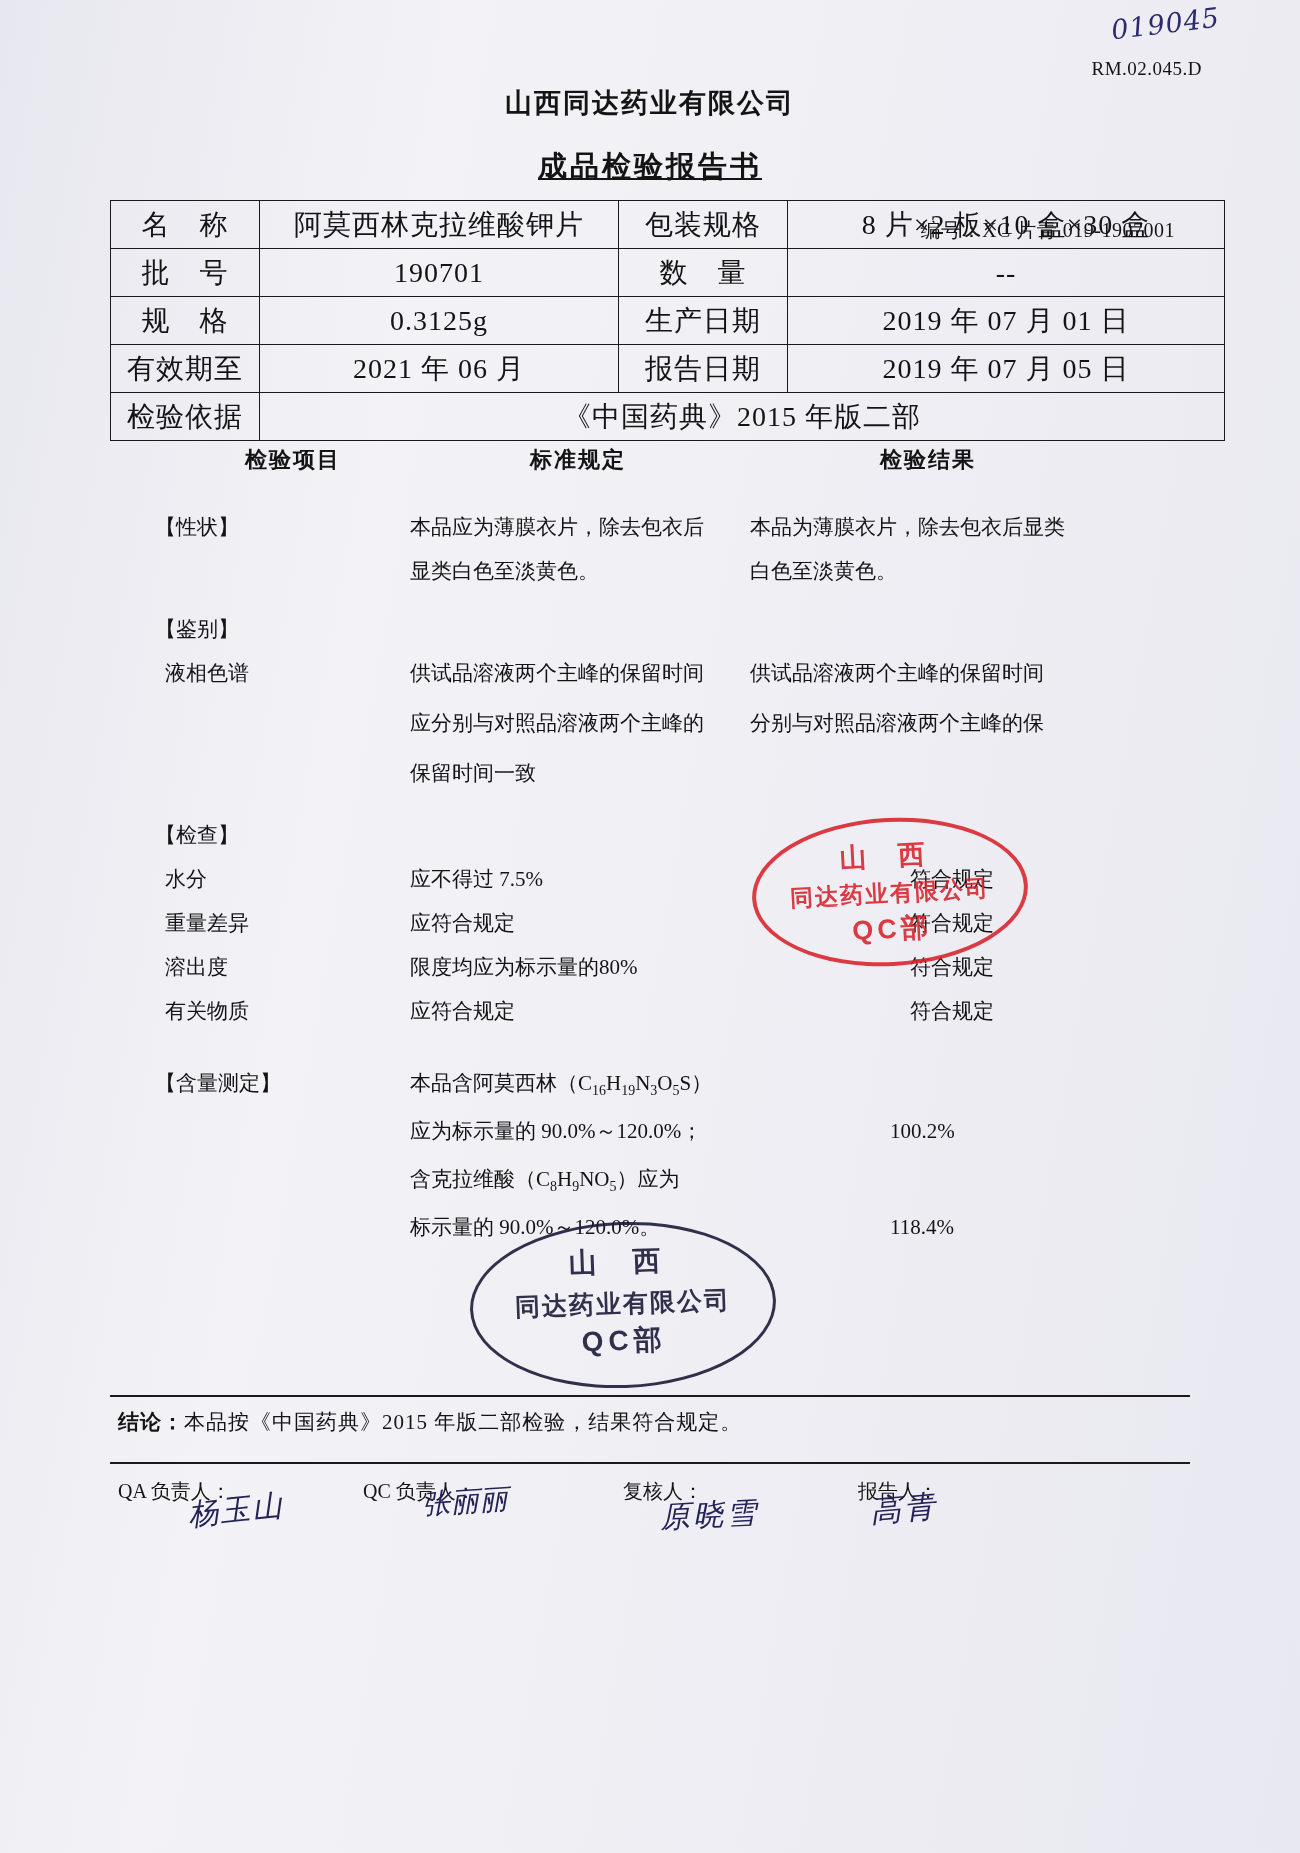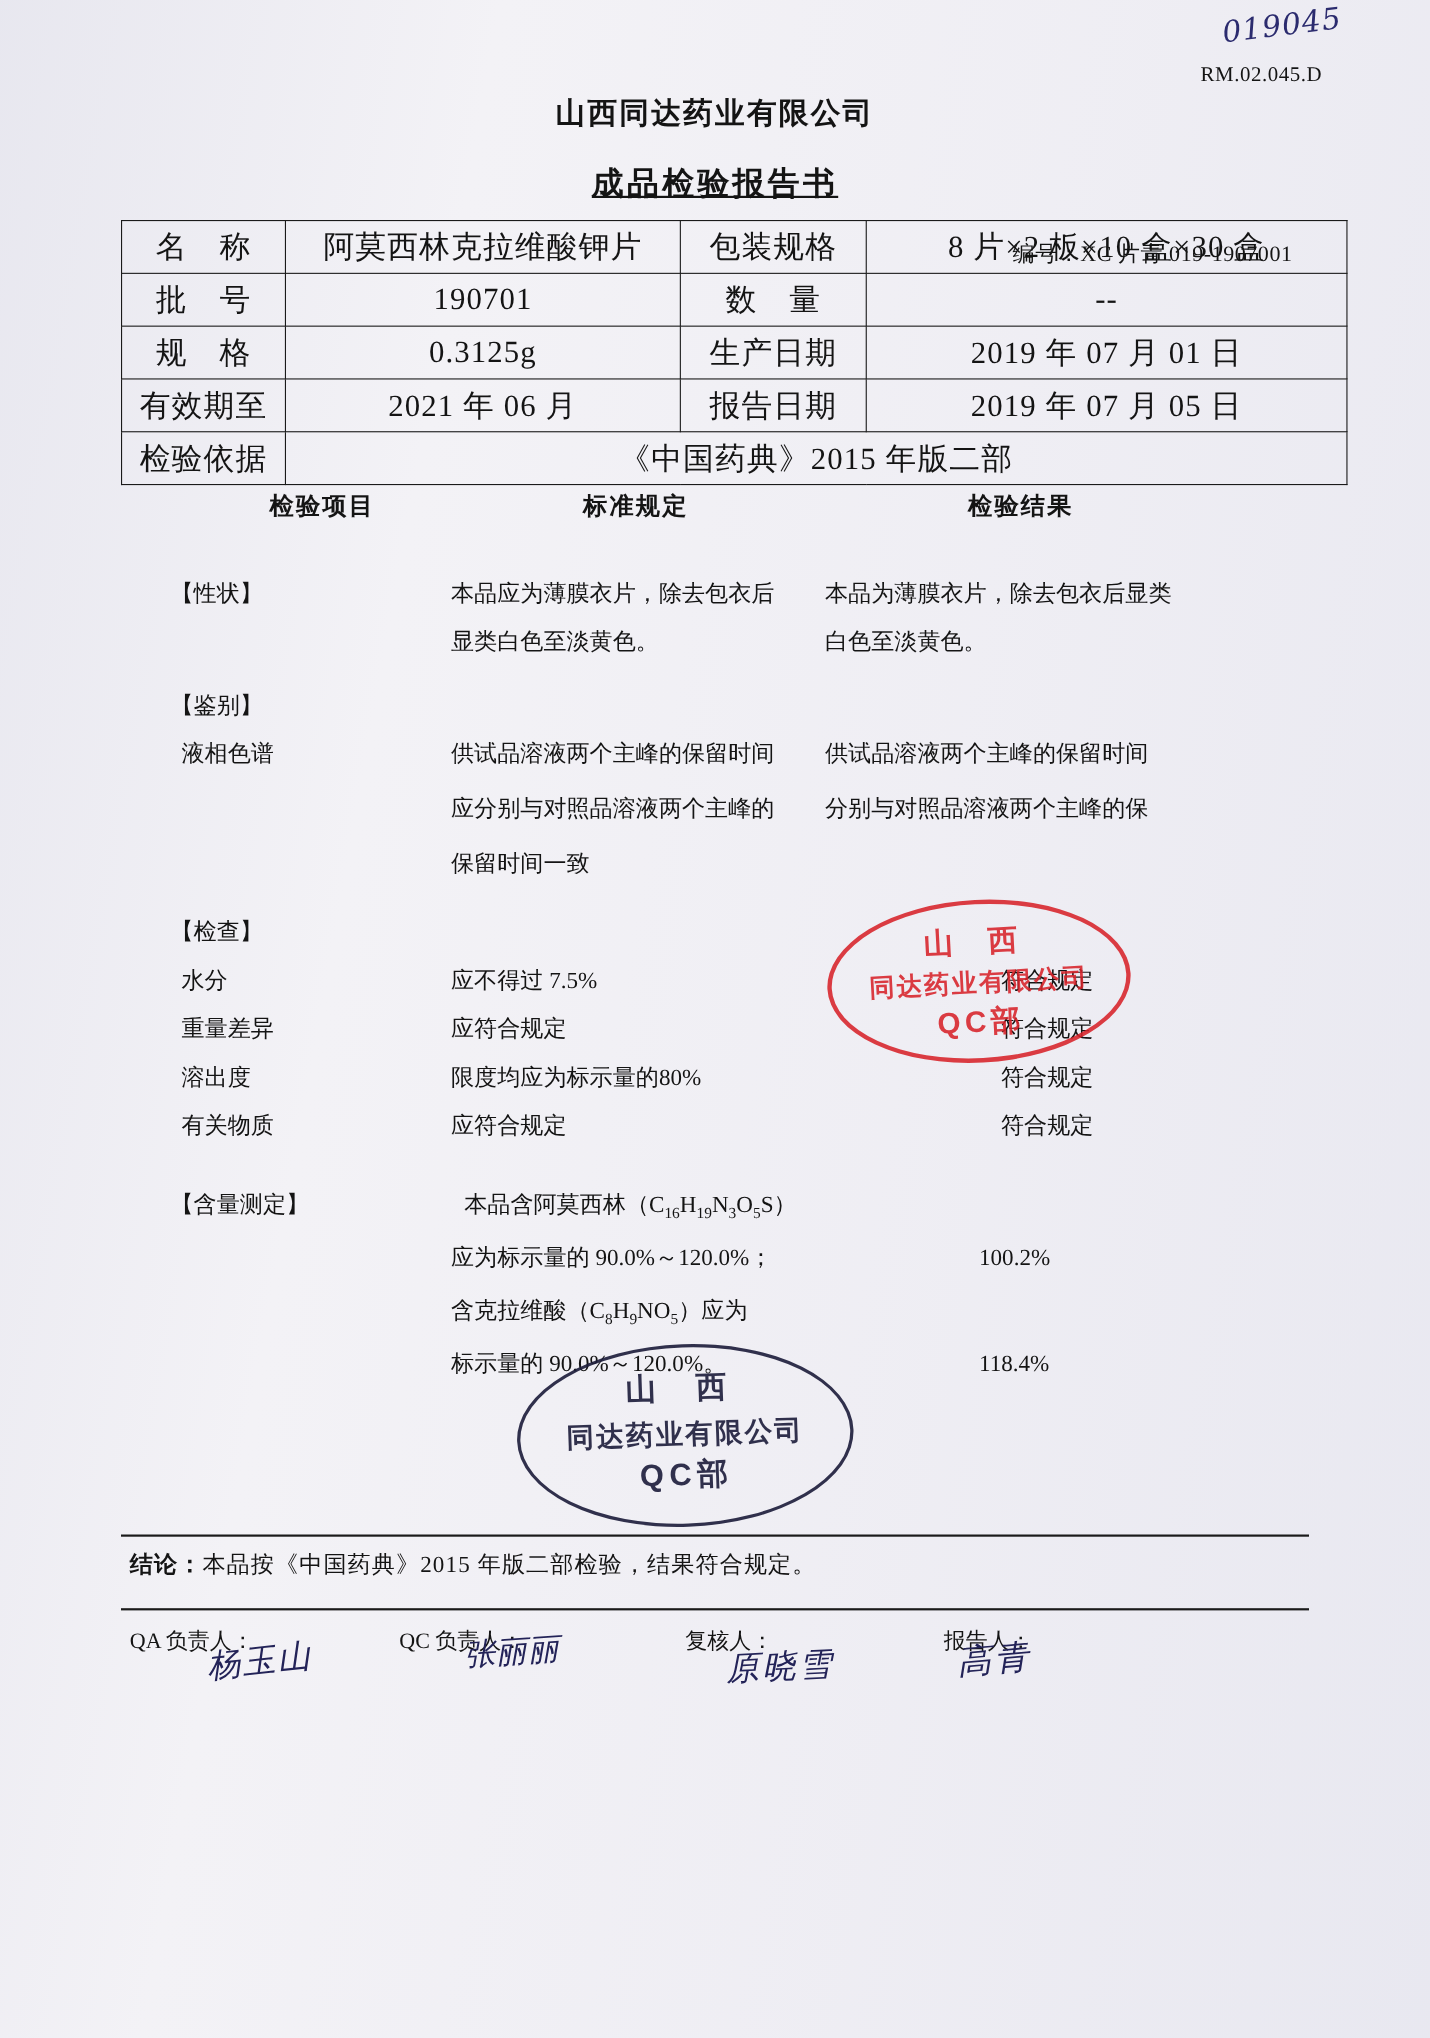--- a/index.html
+++ b/index.html
@@ -118,21 +118,21 @@
     letter-spacing: 2px;
   }
   .col-heads span { position: absolute; }
   .ch1 { left: 135px; }
   .ch2 { left: 420px; }
   .ch3 { left: 770px; }
 
   
   .body {
     position: absolute;
-    top: 517px;
+    top: 505px;
     left: 40px;
     width: 1090px;
     font-size: 21px;
     line-height: 44px;
   }
   .row { position: relative; }
   .c-item  { position: absolute; left: 55px; }
   .c-item.bracket { left: 45px; }
   .c-std   { position: absolute; left: 300px; width: 340px; }
   .c-res   { position: absolute; left: 640px; width: 350px; }
@@ -353,21 +353,21 @@
         <span class="c-res" style="left:800px;">符合规定</span>
       </div>
       <div class="row" style="height:72px;">
         <span class="c-item">有关物质</span>
         <span class="c-std">应符合规定</span>
         <span class="c-res" style="left:800px;">符合规定</span>
       </div>
 
       <div class="row" style="height:48px;">
         <span class="c-item bracket">【含量测定】</span>
-        <span class="c-std" style="width:430px;margin-left:12px;">
+        <span class="c-std" style="width:430px;">
           <span>本品含阿莫西林（C</span><sub>16</sub><span>H</span><sub>19</sub><span>N</span><sub>3</sub><span>O</span><sub>5</sub><span>S）</span>
         </span>
       </div>
       <div class="row" style="height:48px;">
         <span class="c-std" style="width:430px;">应为标示量的 90.0%～120.0%；</span>
         <span class="c-res num">100.2%</span>
       </div>
       <div class="row" style="height:48px;">
         <span class="c-std" style="width:430px;">
           <span>含克拉维酸（C</span><sub>8</sub><span>H</span><sub>9</sub><span>NO</span><sub>5</sub><span>）应为</span>

